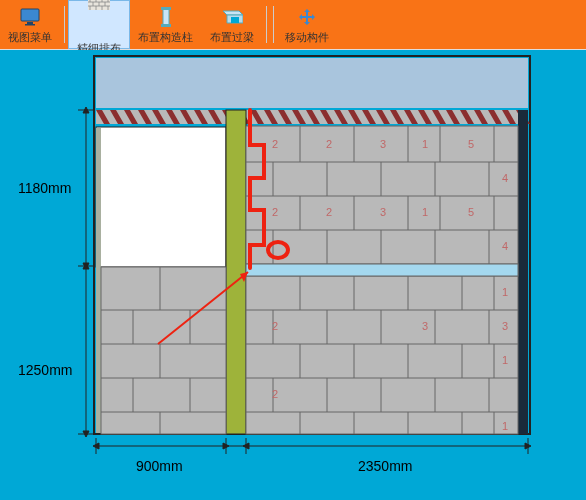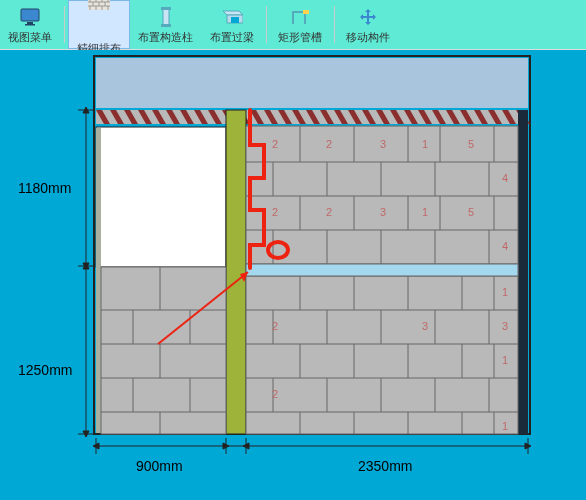--- a/index.html
+++ b/index.html
@@ -1,17 +1,17 @@
 <!DOCTYPE html>
 <html><head>
 <meta charset="utf-8">
 <style>
 * { box-sizing: border-box; margin: 0; padding: 0; }
 body { font-family: "Microsoft YaHei", sans-serif; font-size: 11px; background: #fff; width: 586px; height: 500px; overflow: hidden; }
-.toolbar { display: flex; background: #5eead4; border-bottom: 1px solid #ddd; height: 50px; }
+.toolbar { display: flex; background: #f97316; border-bottom: 1px solid #ddd; height: 50px; }
 .tool-btn { display: flex; flex-direction: column; align-items: center; justify-content: center; padding: 3px 8px; cursor: pointer; min-width: 50px; border-right: 1px solid transparent; }
 .tool-btn.active { background: #d0e7ff; border: 1px solid #7ab8e8; gap: 30px; }
 .tool-btn .icon { width: 24px; height: 24px; display: flex; align-items: center; justify-content: center; }
 .tool-btn .label { font-size: 11px; color: #333; margin-top: 1px; }
 .sep { width: 1px; background: #ccc; margin: 6px 3px; }
 .canvas-area { width: 586px; height: 450px; background: #00a8d6; position: relative; }
 .drawing { position: absolute; left: 0; top: 0; width: 586px; height: 450px; }
 .dim-label { position: absolute; color: #000000; font-size: 14px; }
 svg text { font-family: "Microsoft YaHei", sans-serif; }
 </style>
@@ -55,29 +55,20 @@
     <span class="icon">
       <svg width="22" height="16" viewBox="0 0 22 16">
           <path d="M2 2 L18 2 L22 6 L6 6 Z" fill="#c9e4f5" stroke="#5ab"></path>
           <path d="M6 6 L22 6 L22 14 L6 14 Z" fill="#b8dced" stroke="#5ab"></path>
           <rect x="10" y="8" width="8" height="6" fill="#00a8d6"></rect>
         </svg>
     </span>
     <span class="label">布置过梁</span>
   </div>
   <div class="sep"></div>
-  <div class="tool-btn">
-    <span class="icon">
-      <svg width="18" height="18" viewBox="0 0 18 18">
-          <path d="M2 16 L2 4 L14 4 L14 16" stroke="#5ab" stroke-width="2" fill="none"></path>
-          <rect x="12" y="2" width="6" height="4" fill="#ffd24d"></rect>
-        </svg>
-    </span>
-    <span class="label">矩形管槽</span>
-  </div>
   <div class="sep"></div>
   <div class="tool-btn">
     <span class="icon">
       <svg width="18" height="18" viewBox="0 0 18 18">
           <path d="M9 1 L12 4 L10 4 L10 8 L14 8 L14 6 L17 9 L14 12 L14 10 L10 10 L10 14 L12 14 L9 17 L6 14 L8 14 L8 10 L4 10 L4 12 L1 9 L4 6 L4 8 L8 8 L8 4 L6 4 Z" fill="#3b88d0"></path>
         </svg>
     </span>
     <span class="label">移动构件</span>
   </div>
 </div>

